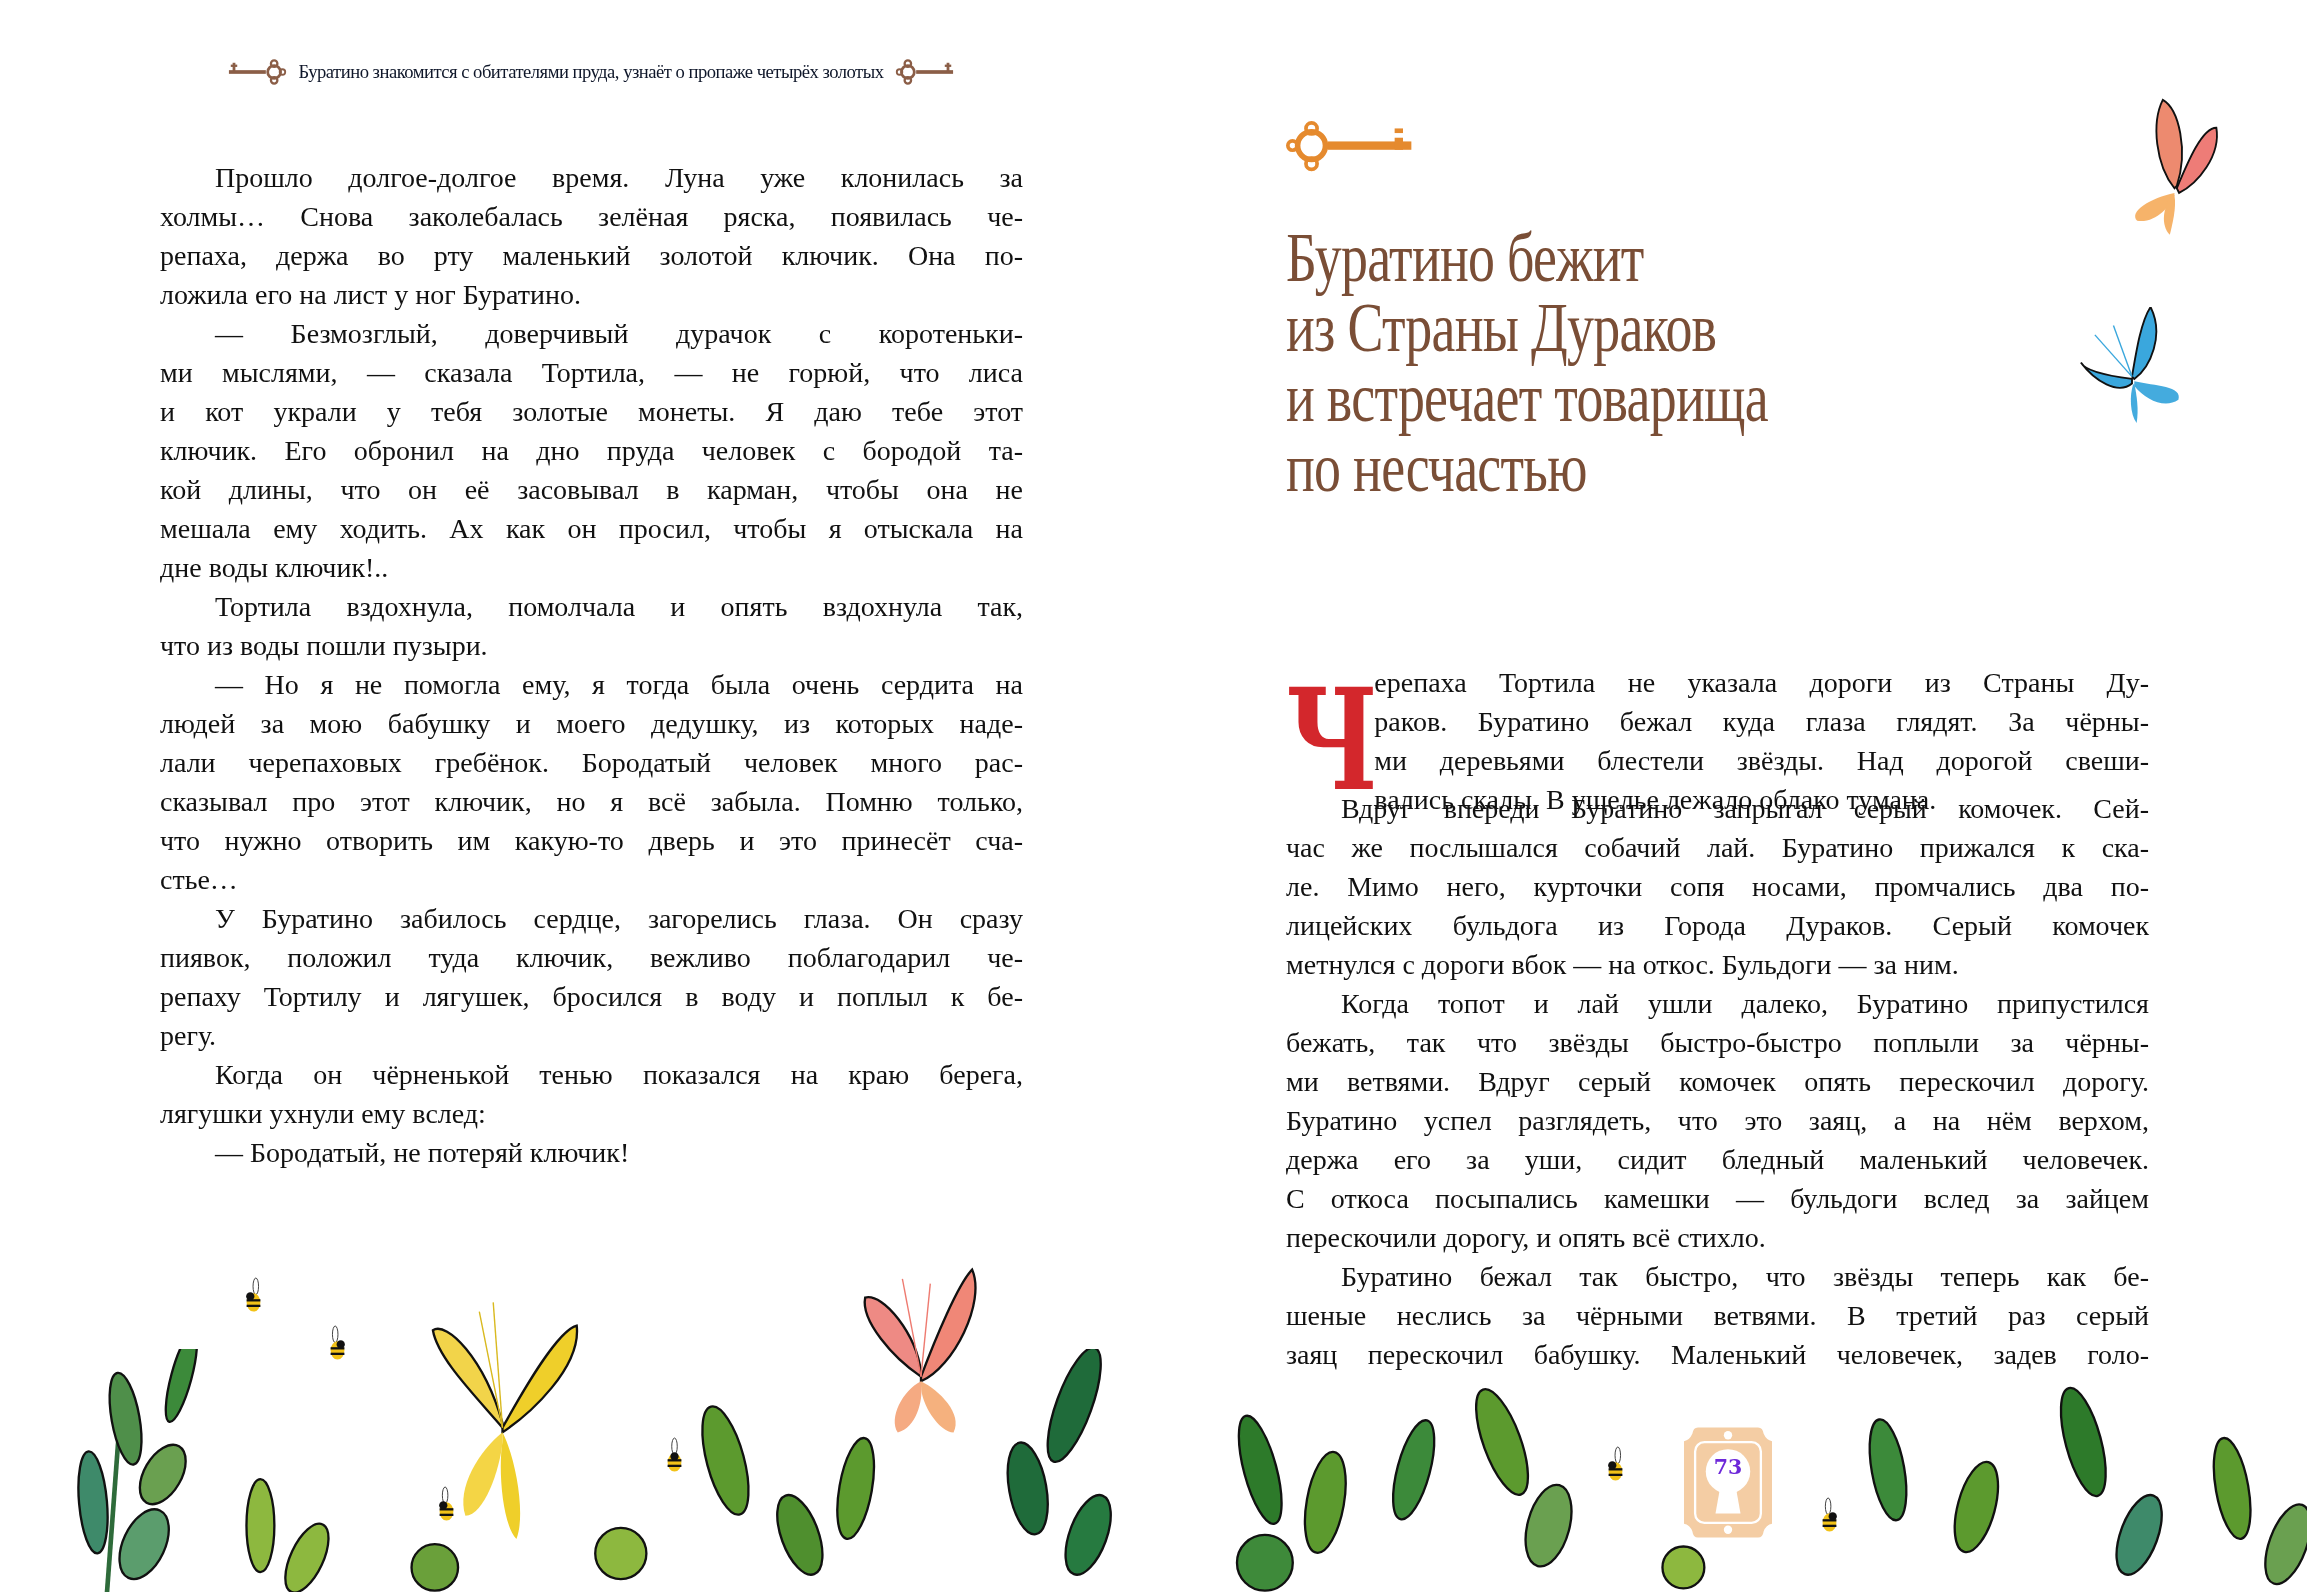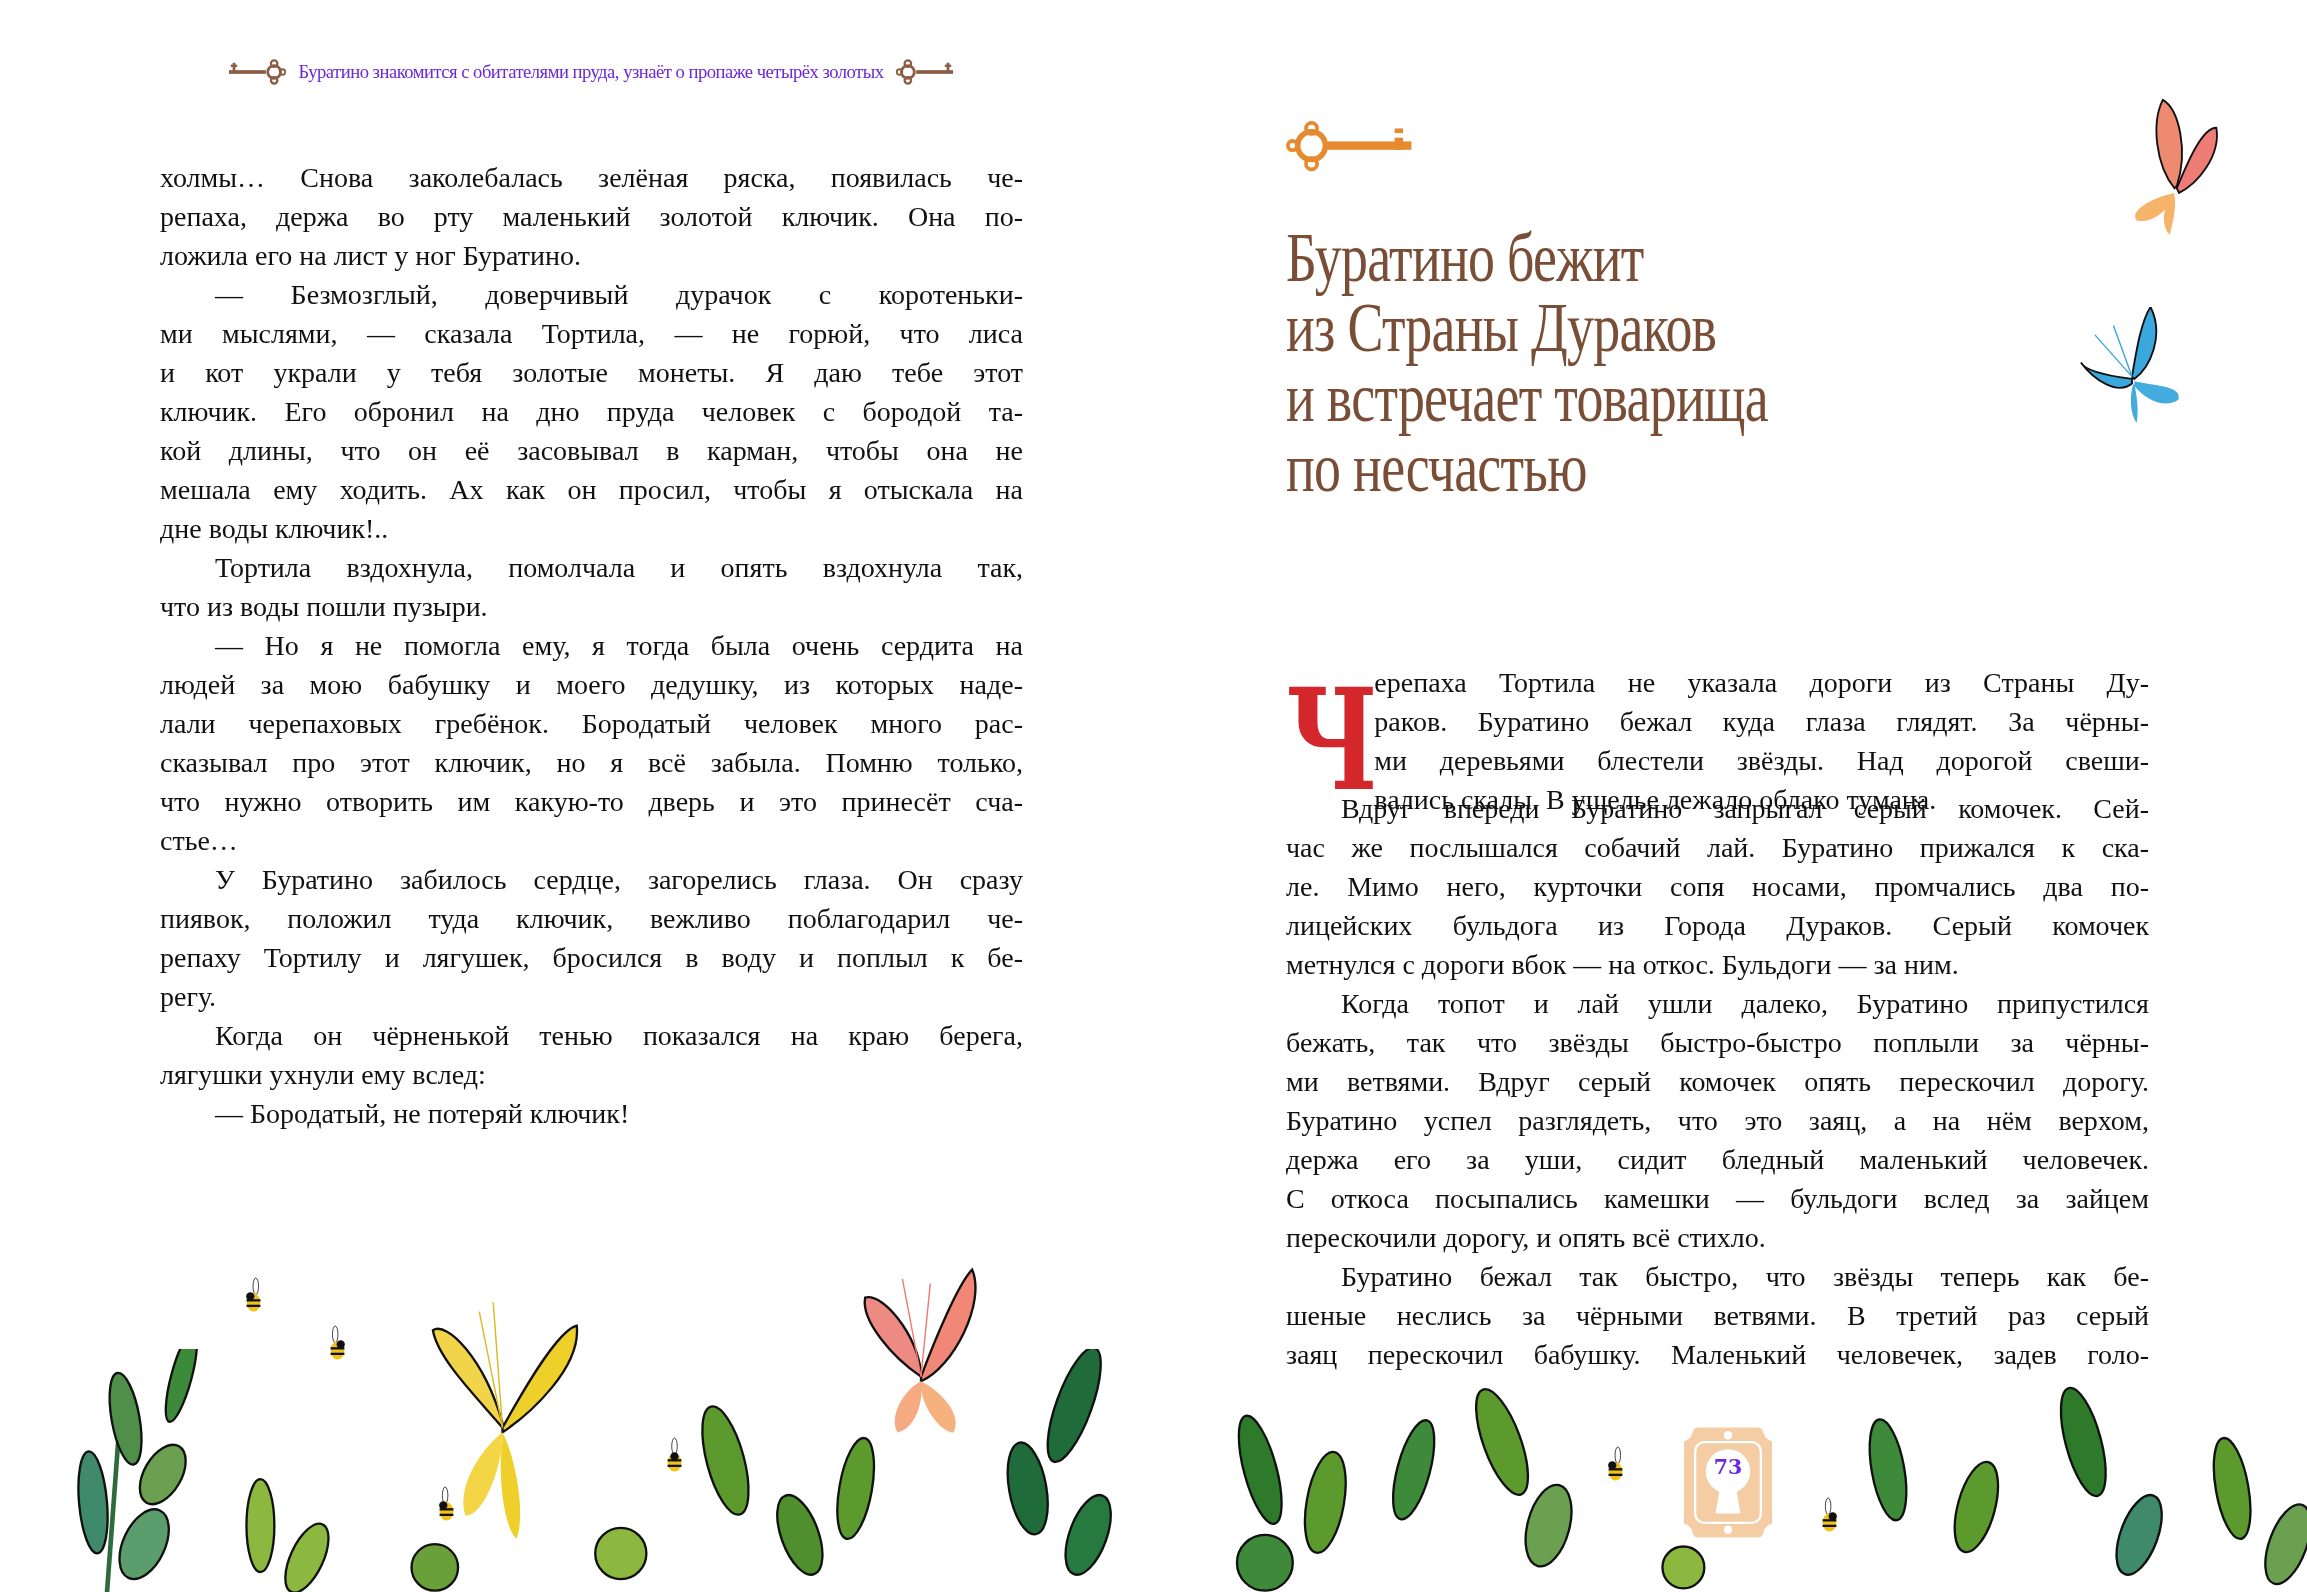--- a/index.html
+++ b/index.html
@@ -1,19 +1,19 @@
 <!DOCTYPE html>
 <html style="font-size:7.4px"><head>
 <meta charset="utf-8">
 <style>
   html,body{margin:0;padding:0;background:#fff;}
   body{width:2307px;height:1593px;position:relative;overflow:hidden;font-family:"DejaVu Serif",serif;color:#111;}
   .page{position:absolute;top:0;height:1593px;}
   .left{left:0;width:1153px;}
-  .runhead{position:absolute;top:55px;left:170px;width:842px;height:33px;display:flex;align-items:center;justify-content:center;gap:10.2px;color:#6d28d9;font-family:"Liberation Serif",serif;font-size:18.6px;letter-spacing:-0.5px;}
+  .runhead{position:absolute;top:55px;left:170px;width:842px;height:33px;display:flex;align-items:center;justify-content:center;gap:10.2px;color:#0f172a;font-family:"Liberation Serif",serif;font-size:18.6px;letter-spacing:-0.5px;}
   .runhead svg{flex:0 0 auto;}
   .body{position:absolute;font-family:"Liberation Serif",serif;font-size:28px;line-height:39px;text-align:justify;}
   .body p{margin:0;}
   .body .ln{display:block;text-align-last:justify;white-space:nowrap;}
   .body .ln.last{text-align-last:left;}
   .body .ln.ind{text-indent:55px;}
   .leftbody{left:160px;top:158px;width:863px;}
   .rightbody{left:1286px;top:663px;width:863px;}
   .rightbody .dropwrap{display:flex;}
   .dropcap{font-family:"DejaVu Serif",serif;color:#d3272c;font-size:140px;line-height:135px;width:93px;height:149px;margin-top:10.2px;font-weight:bold;transform:scaleX(0.72);transform-origin:left top;}
@@ -47,20 +47,21 @@
       <rect x="6" y="14" width="14" height="5" fill="#8b5e47"></rect>
       <circle cx="100" cy="30" r="14" fill="none" stroke="#8b5e47" stroke-width="6"></circle>
       <circle cx="100" cy="12" r="7" fill="none" stroke="#8b5e47" stroke-width="5"></circle>
       <circle cx="100" cy="48" r="7" fill="none" stroke="#8b5e47" stroke-width="5"></circle>
       <circle cx="118" cy="30" r="6" fill="none" stroke="#8b5e47" stroke-width="4"></circle>
     </svg>
   </div>
 
   <div class="body leftbody">
     <p>
+      <span class="ln ind">Прошло долгое-долгое время. Луна уже клонилась за</span>
       <span class="ln">холмы… Снова заколебалась зелёная ряска, появилась че-</span>
       <span class="ln">репаха, держа во рту маленький золотой ключик. Она по-</span>
       <span class="ln last">ложила его на лист у ног Буратино.</span>
     </p>
     <p>
       <span class="ln ind">— Безмозглый, доверчивый дурачок с коротеньки-</span>
       <span class="ln">ми мыслями, — сказала Тортила, — не горюй, что лиса</span>
       <span class="ln">и кот украли у тебя золотые монеты. Я даю тебе этот</span>
       <span class="ln">ключик. Его обронил на дно пруда человек с бородой та-</span>
       <span class="ln">кой длины, что он её засовывал в карман, чтобы она не</span>

